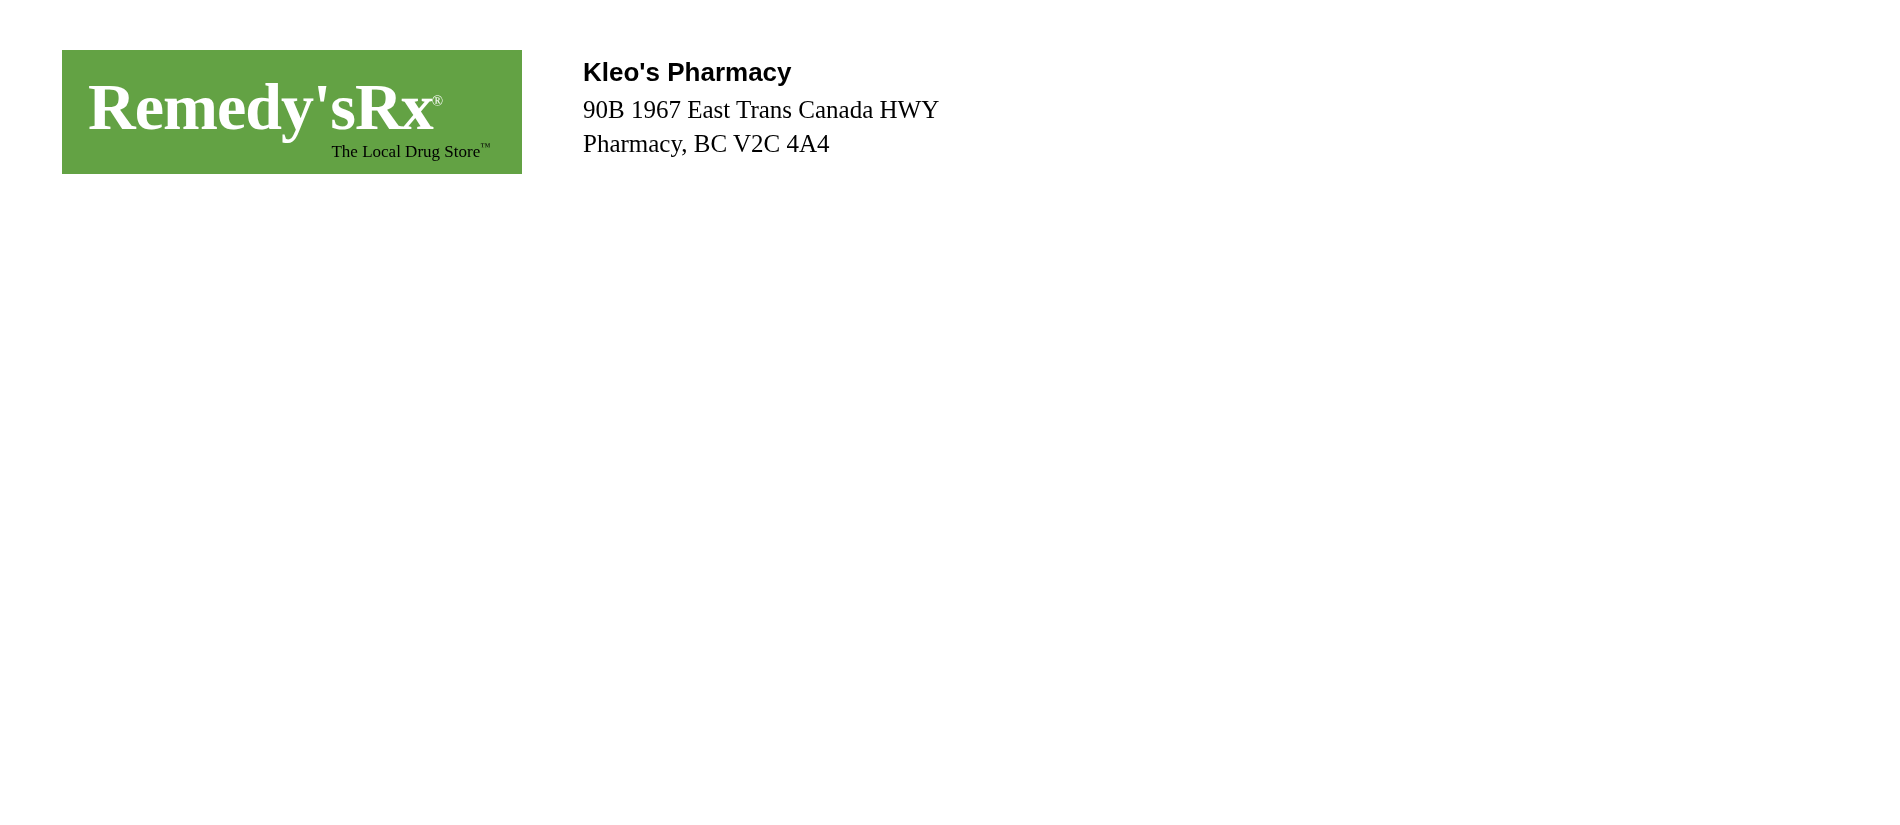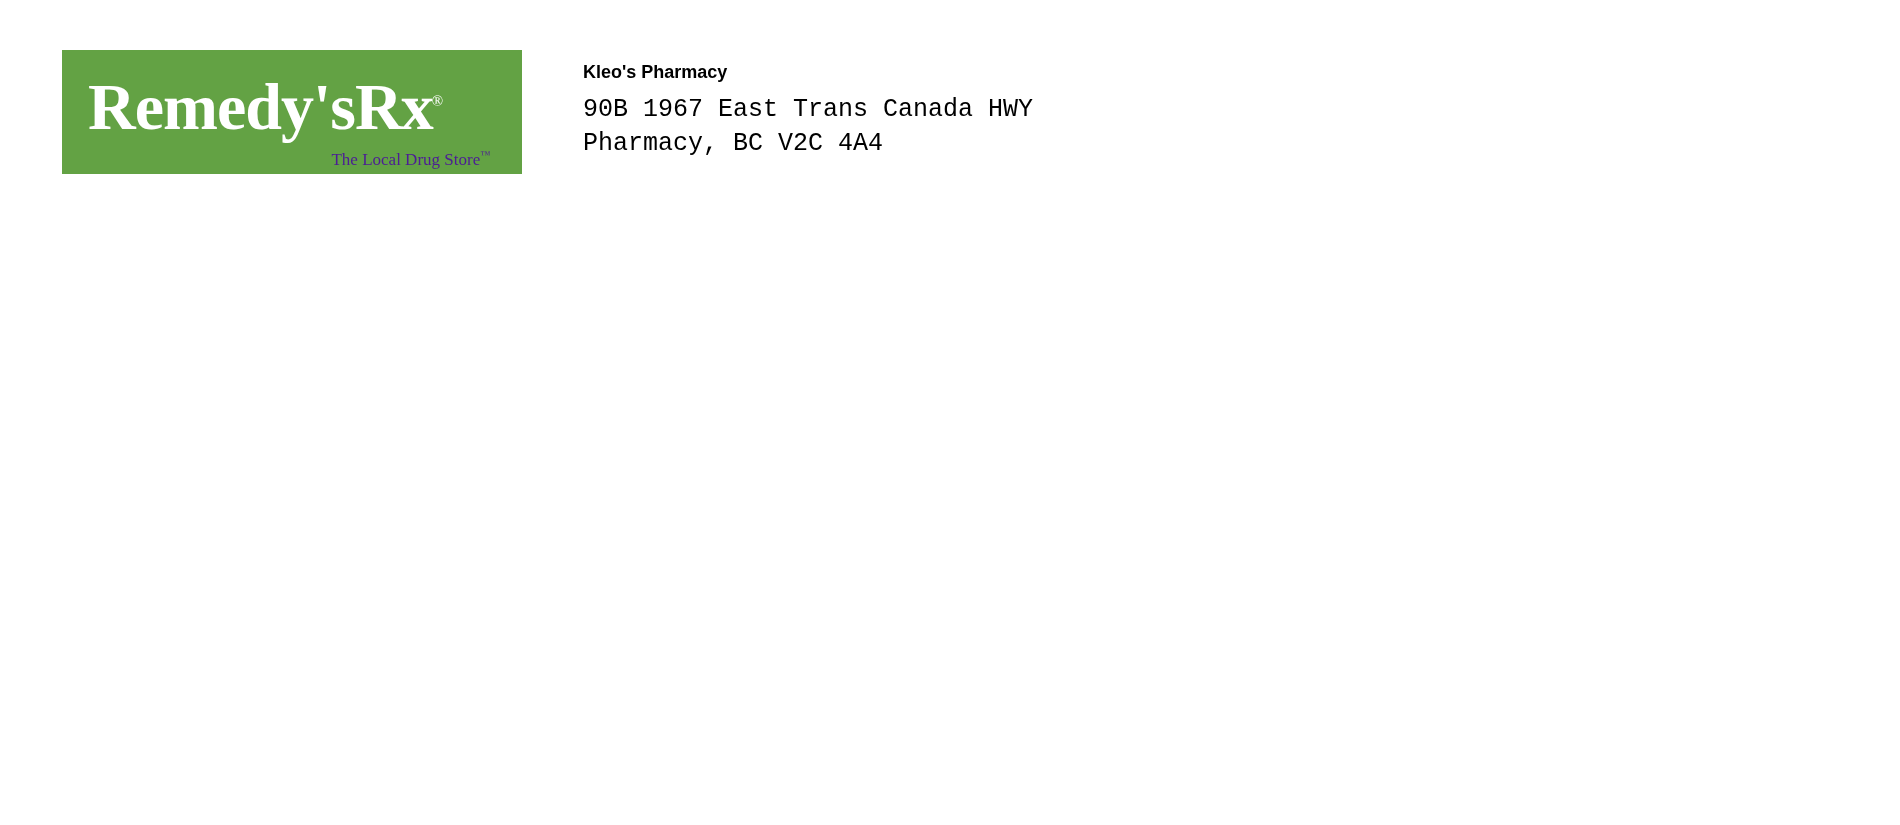--- a/index.html
+++ b/index.html
@@ -52,50 +52,50 @@
   .logo-reg {
     font-family: "Liberation Serif", serif;
     font-size: 15px;
     vertical-align: super;
     font-weight: 400;
     letter-spacing: 0;
   }
   .logo-tagline {
     position: absolute;
     right: 32px;
-    top: 96px;
+    top: 88px;
     font-family: "Liberation Serif", serif;
     font-size: 17px;
     line-height: 18px;
-    color: #4c1d95;
+    color: #000000;
     white-space: nowrap;
   }
   .logo-tagline .tm {
     font-size: 10px;
     vertical-align: super;
   }
 
   
   .address-block {
     position: absolute;
     left: 583px;
     top: 55px;
     width: 700px;
   }
   .pharmacy-name {
     font-family: "Liberation Sans", sans-serif;
-    font-size: 18px;
+    font-size: 26px;
     line-height: 34px;
     font-weight: 700;
     color: #000000;
     margin: 0 0 4px 0;
     white-space: nowrap;
   }
   .address-line {
-    font-family: Liberation Mono, monospace;
+    font-family: Liberation Serif, serif;
     font-size: 25px;
     line-height: 34px;
     font-weight: 400;
     color: #000000;
     white-space: nowrap;
   }
 </style>
 </head>
 <body>
 

